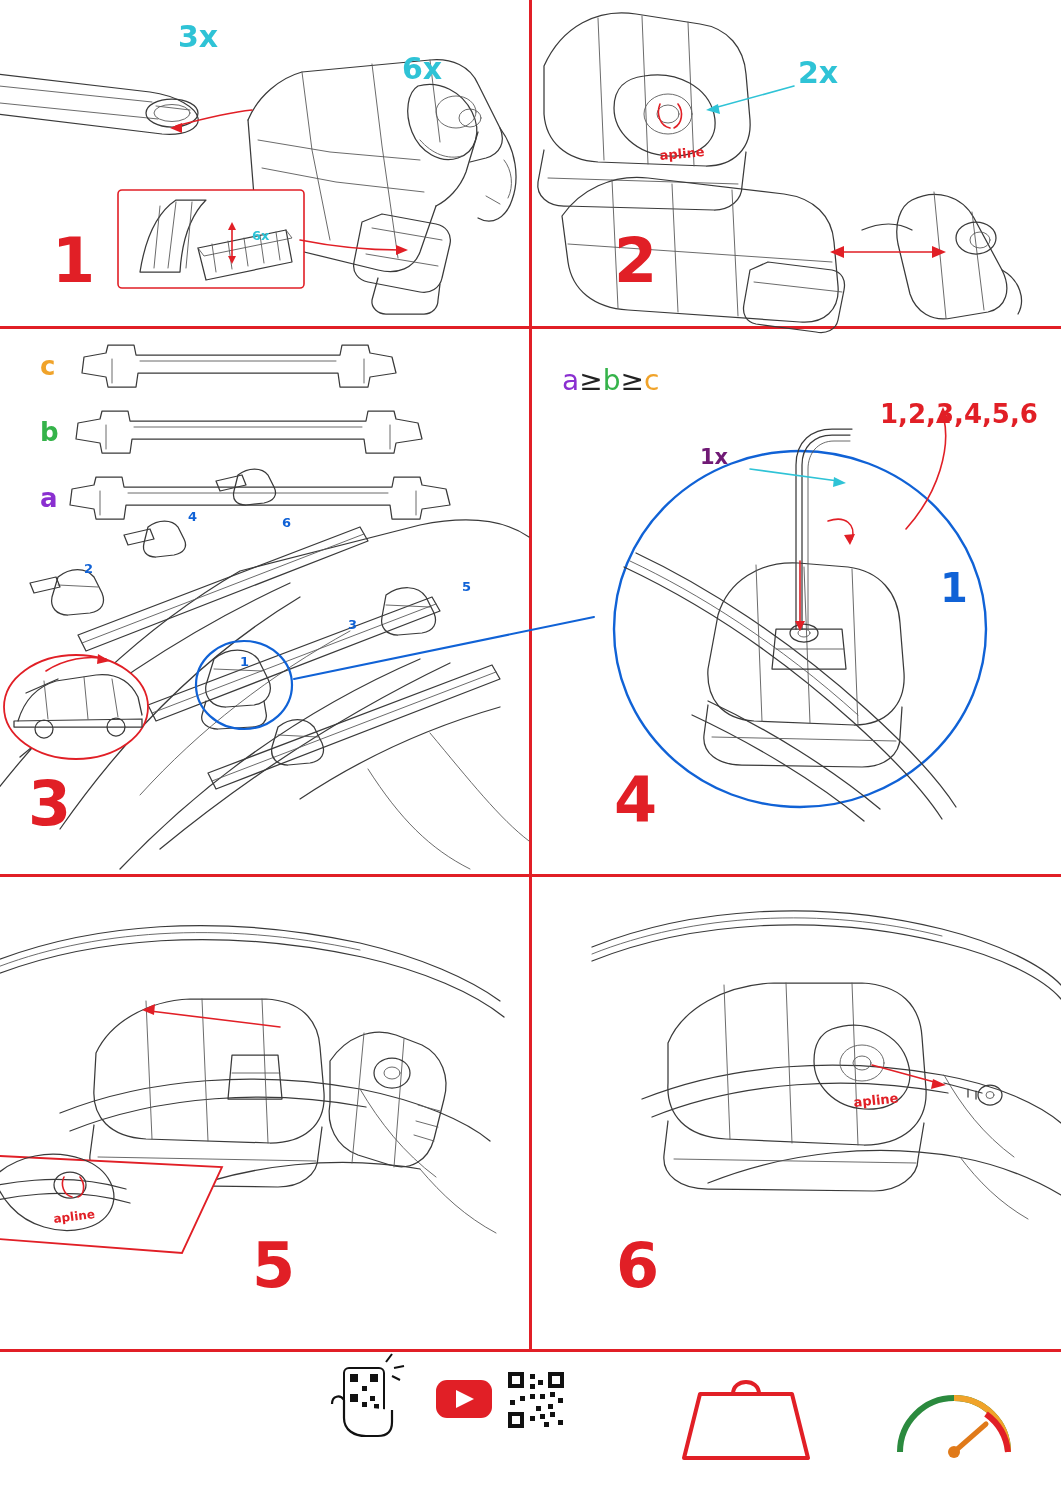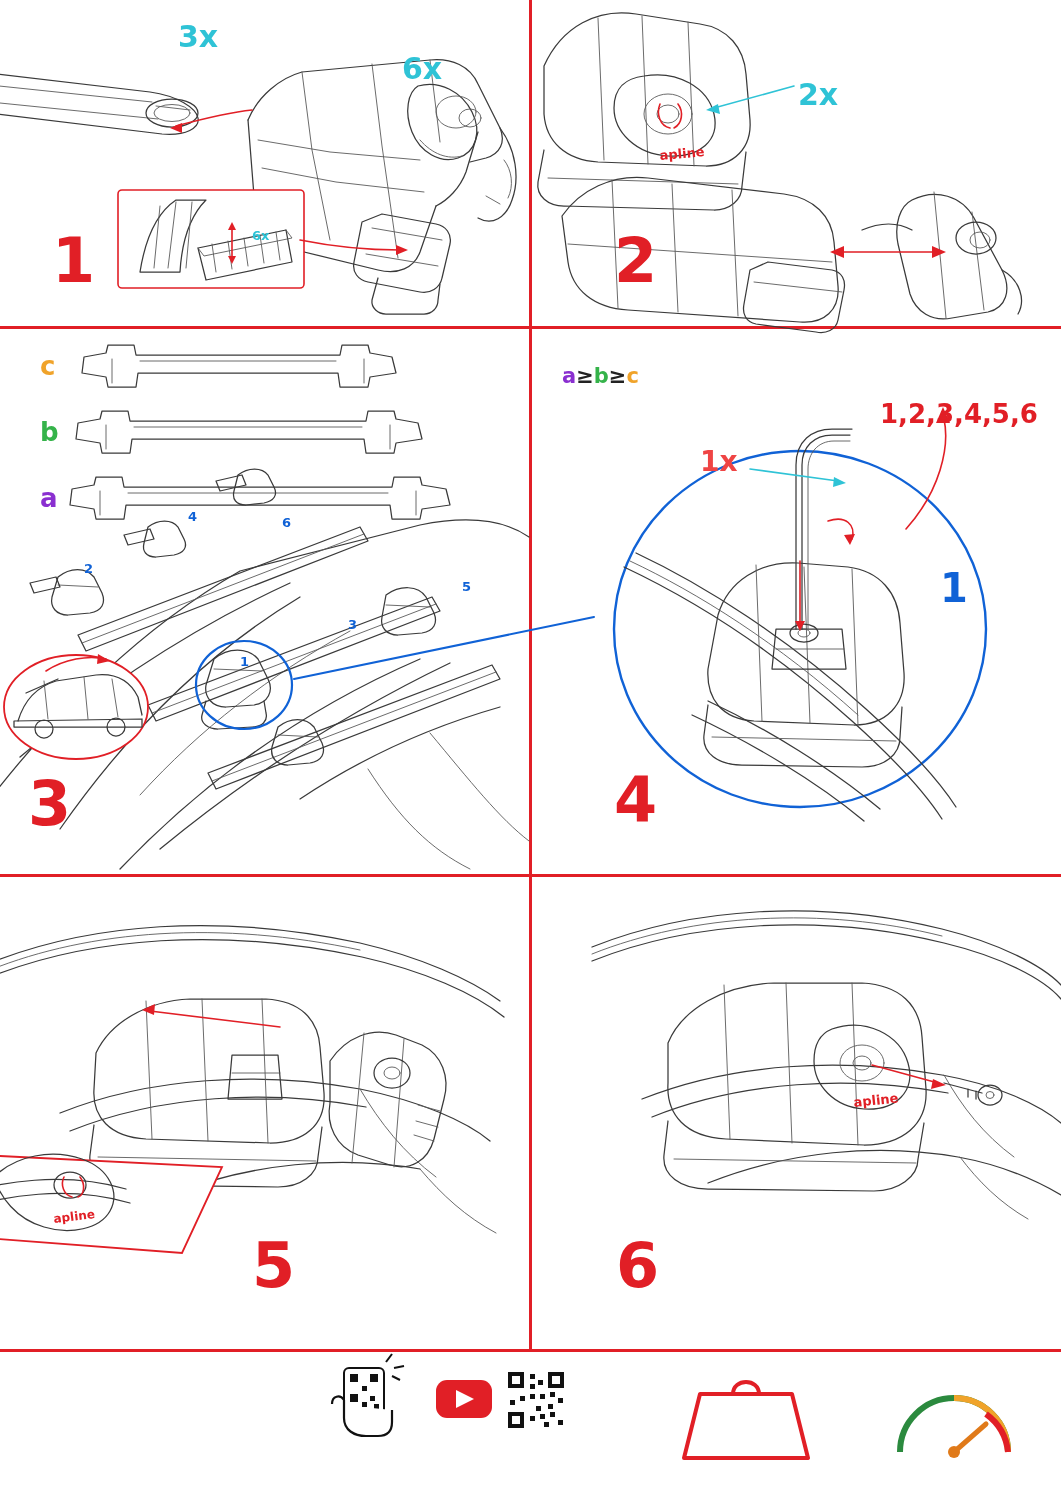--- a/index.html
+++ b/index.html
@@ -44,21 +44,21 @@
   .blue{fill:none;stroke:#1062d6;stroke-width:2;stroke-linecap:round;}
   .cyan{fill:none;stroke:#2fc3d6;stroke-width:1.6;stroke-linecap:round;}
   .cyanfill{fill:#2fc3d6;}
 
   
   .abc{position:absolute;font-family:"DejaVu Sans",sans-serif;font-weight:700;font-size:26px;}
   .abc.c{color:#f0a32a;}
   .abc.b{color:#35b34a;}
   .abc.a{color:#8a2fd0;}
 
-  .ineq{position:absolute;font-family:"DejaVu Sans",sans-serif;font-weight:700;font-size:21px;}
+  .ineq{position:absolute;font-family:"DejaVu Sans",sans-serif;font-weight:400;font-size:28px;}
   .ineq span.a{color:#8a2fd0;}
   .ineq span.b{color:#35b34a;}
   .ineq span.c{color:#f0a32a;}
   .ineq span.s{color:#222;}
 
   .seq{
     position:absolute;
     font-family:"DejaVu Sans",sans-serif;
     font-weight:700;
     font-size:26px;
@@ -69,22 +69,22 @@
     position:absolute;
     font-family:"DejaVu Sans",sans-serif;
     font-weight:700;
     font-size:40px;
     color:#1062d6;
   }
   .tag-cyan{
     position:absolute;
     font-family:"DejaVu Sans",sans-serif;
     font-weight:700;
-    font-size:28px;
-    color:#ef4444;
+    font-size:21px;
+    color:#701a75;
   }
 
   
   .footer{position:absolute;left:0;top:1352px;width:1061px;height:148px;}
   .label-6x{position:absolute;font-family:"DejaVu Sans",sans-serif;font-weight:700;font-size:13px;color:#2fc3d6;}
   .label-blue-sm{position:absolute;font-family:"DejaVu Sans",sans-serif;font-weight:700;font-size:13px;color:#1062d6;}
 </style>
 </head>
 <body>
 
@@ -197,21 +197,21 @@
         <path class="ln" d="M330 230 C348 222 366 222 380 230"></path>
       </g>
 
       <path class="red" d="M306 252 L404 252"></path>
       <path class="redfill" d="M414 252 l-14 -6 l0 12 z"></path>
       <path class="redfill" d="M298 252 l14 -6 l0 12 z"></path>
 
       <path class="cyan" d="M262 86 L182 108"></path>
       <path class="cyanfill" d="M174 110 l12 -6 l2 10 z"></path>
     </svg>
-    <div class="qty" style="left:266px;top:58px;margin-top:22px;">2x</div>
+    <div class="qty" style="left:266px;top:58px;">2x</div>
     <div class="stepnum" style="left:82px;top:230px;">2</div>
   </div>
 
   <div class="panel" style="left:0;top:329px;width:529px;height:545px;">
     <svg width="529" height="545" viewBox="0 0 529 545">
 
       <g>
         <path class="ln" d="M84 28 L106 24 L108 16 L134 16 L136 26 L340 26 L342 16 L368 16 L370 24 L392 28 L396 44 L370 48 L368 58 L340 58 L338 44 L138 44 L136 58 L108 58 L106 48 L82 44 Z" fill="#fafbfc"></path>
         <path class="ln-thin" d="M112 30 L112 54"></path>
           <path class="ln-thin" d="M364 30 L364 54"></path>

